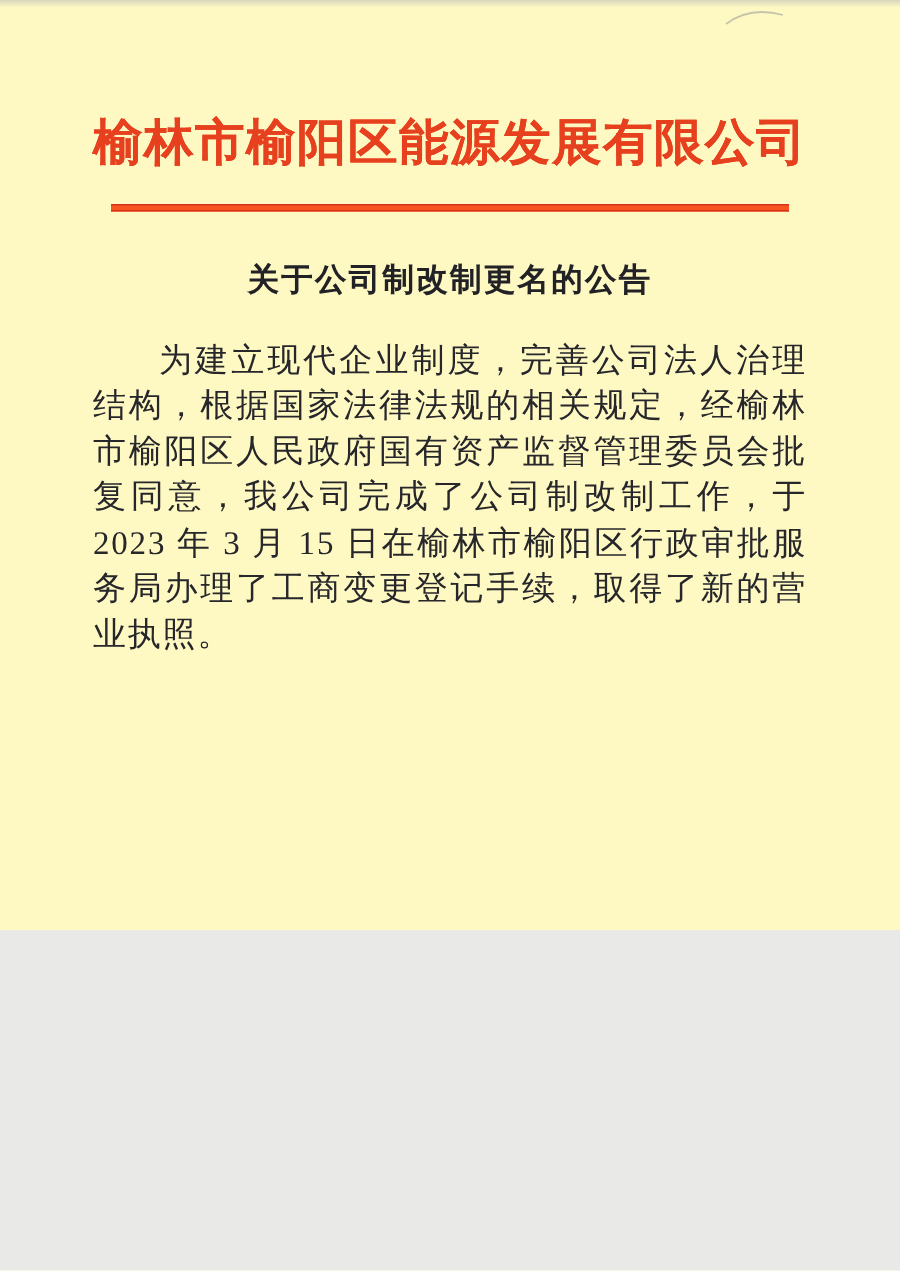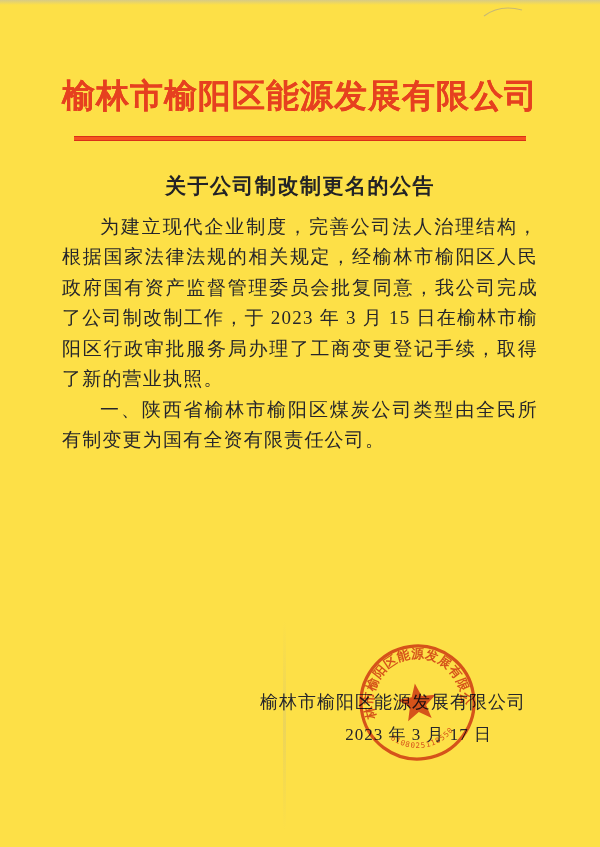--- a/index.html
+++ b/index.html
@@ -1,20 +1,20 @@
 <!DOCTYPE html>
 <html><head>
 <meta charset="utf-8">
 <style>
   html,body { margin:0; padding:0; background:#e9e9e7; }
   .page {
     position:relative;
-    width:600px; height:847px;
+    width:600px; height:620px;
     margin:0 auto;
-    background:#fde047;
+    background:#fef9c3;
     overflow:hidden;
     font-family:"Liberation Serif","DejaVu Serif",serif;
     color:#26262b;
   }
   
   .scan-edge {
     position:absolute; top:0; left:0; right:0; height:5px;
     background:linear-gradient(to bottom, #b9b9b7, rgba(250,250,248,0));
     opacity:.55;
   }
@@ -42,22 +42,22 @@
   .doc-title {
     margin-top:31px;
     text-align:center;
     font-family:"Liberation Sans","DejaVu Sans",sans-serif;
     font-size:21px; font-weight:bold;
     letter-spacing:1.5px;
     color:#222226;
   }
   
   .body-text {
-    margin:12px 62px 0 62px;
-    font-size:19px;
+    margin:25px 62px 0 62px;
+    font-size:22px;
     line-height:30.5px;
     letter-spacing:1.2px;
     text-align:justify;
   }
   .body-text p { margin:0; text-indent:2em; }
   
   .sig-company {
     position:absolute; top:690px; right:74px;
     font-size:18px; letter-spacing:1px;
   }
@@ -89,21 +89,20 @@
   <div class="scan-streak"></div>
 
   <div class="letterhead">榆林市榆阳区能源发展有限公司</div>
 
   <div class="red-rule"></div>
 
   <div class="doc-title">关于公司制改制更名的公告</div>
 
   <div class="body-text">
     <p>为建立现代企业制度，完善公司法人治理结构，根据国家法律法规的相关规定，经榆林市榆阳区人民政府国有资产监督管理委员会批复同意，我公司完成了公司制改制工作，于 2023 年 3 月 15 日在榆林市榆阳区行政审批服务局办理了工商变更登记手续，取得了新的营业执照。</p>
-    <p>一、陕西省榆林市榆阳区煤炭公司类型由全民所有制变更为国有全资有限责任公司。</p>
   </div>
 
   <div class="sig-company">榆林市榆阳区能源发展有限公司</div>
   <div class="sig-date">2023 年 3 月 17 日</div>
 
   <svg class="seal" viewBox="0 0 120 120">
     <defs>
       <path id="arcName" d="M 18.7 75 A 44 44 0 1 1 101.3 75" fill="none"></path>
       <path id="arcNum" d="M 21.8 83.9 A 45 45 0 0 0 98.2 83.9" fill="none"></path>
     </defs>

